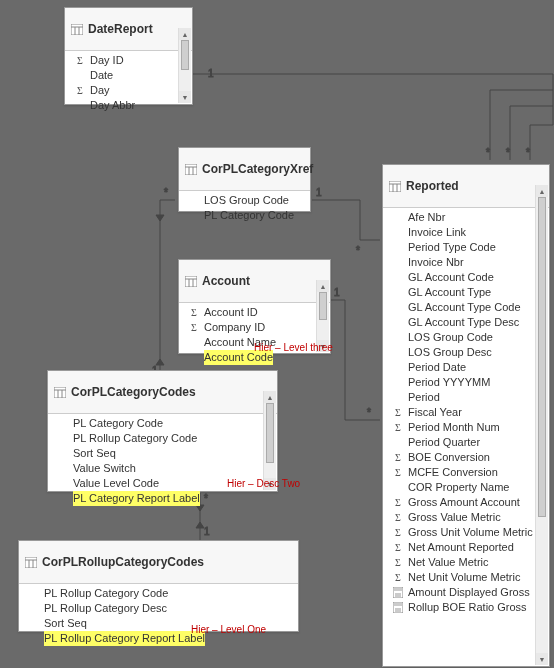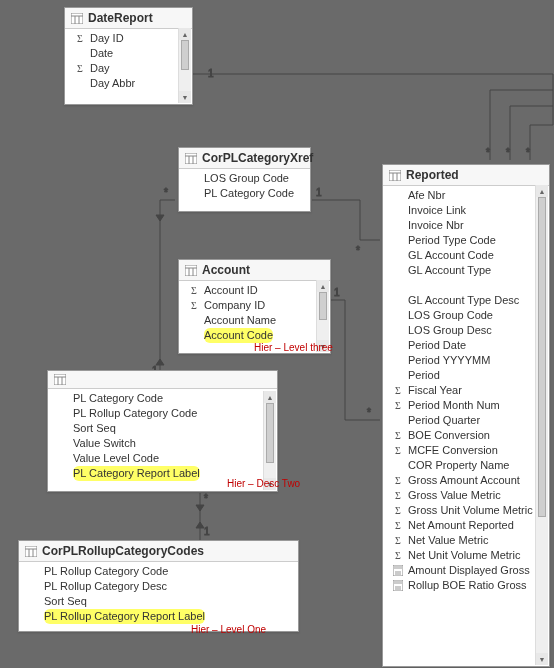--- a/index.html
+++ b/index.html
@@ -16,21 +16,21 @@
   }
   .table-box {
     position: absolute;
     background: #fff;
     border: 1px solid #999;
     box-shadow: 0 1px 2px rgba(0,0,0,0.15);
   }
   .table-header {
     display: flex;
     align-items: center;
-    padding: 3px 6px;
+    padding: 14px 6px;
     font-weight: 600;
     font-size: 12px;
     border-bottom: 1px solid #ccc;
     background: #f7f7f7;
   }
   .table-header .hicon {
     width: 12px;
     height: 11px;
     margin-right: 5px;
     display: inline-flex;
@@ -55,21 +55,21 @@
     width: 14px;
     height: 12px;
     display: inline-flex;
     align-items: center;
     justify-content: center;
     margin-right: 3px;
     color: #555;
     font-size: 10px;
   }
   .field .flabel { }
-  .highlight .flabel { background: #ffff66; border-radius: 6px; }
+  .highlight .flabel { background: #ffff66; }
   .annot {
     position: absolute;
     color: #c00000;
     font-size: 10px;
     font-weight: 400;
     white-space: nowrap;
   }
   .scrollbar {
     position: absolute;
     right: 1px;
@@ -254,20 +254,21 @@
 <div class="table-box" style="left:47px; top:370px; width:231px; height:122px;">
   <div class="table-header">
     <span class="hicon">
       <svg width="12" height="11">
           <rect x="0" y="0" width="12" height="11" fill="#fff" stroke="#888"></rect>
           <line x1="0" y1="3" x2="12" y2="3" stroke="#888"></line>
           <line x1="4" y1="3" x2="4" y2="11" stroke="#888"></line>
           <line x1="8" y1="3" x2="8" y2="11" stroke="#888"></line>
         </svg>
     </span>
+    <span>CorPLCategoryCodes</span>
   </div>
   <div class="fields">
       <div class="field">
         <span class="ficon"></span>
         <span class="flabel">PL Category Code</span>
       </div>
       <div class="field">
         <span class="ficon"></span>
         <span class="flabel">PL Rollup Category Code</span>
       </div>
@@ -345,36 +346,37 @@
       <div class="field">
         <span class="ficon"></span>
         <span class="flabel">Afe Nbr</span>
       </div>
       <div class="field">
         <span class="ficon"></span>
         <span class="flabel">Invoice Link</span>
       </div>
       <div class="field">
         <span class="ficon"></span>
+        <span class="flabel">Period Type Code</span>
+      </div>
+      <div class="field">
+        <span class="ficon"></span>
         <span class="flabel">Invoice Nbr</span>
       </div>
       <div class="field">
         <span class="ficon"></span>
-        <span class="flabel">Period Type Code</span>
-      </div>
-      <div class="field">
-        <span class="ficon"></span>
         <span class="flabel">GL Account Code</span>
       </div>
       <div class="field">
         <span class="ficon"></span>
         <span class="flabel">GL Account Type</span>
       </div>
       <div class="field">
         <span class="ficon"></span>
+        <span class="flabel">GL Account Type Code</span>
       </div>
       <div class="field">
         <span class="ficon"></span>
         <span class="flabel">GL Account Type Desc</span>
       </div>
       <div class="field">
         <span class="ficon"></span>
         <span class="flabel">LOS Group Code</span>
       </div>
       <div class="field">

